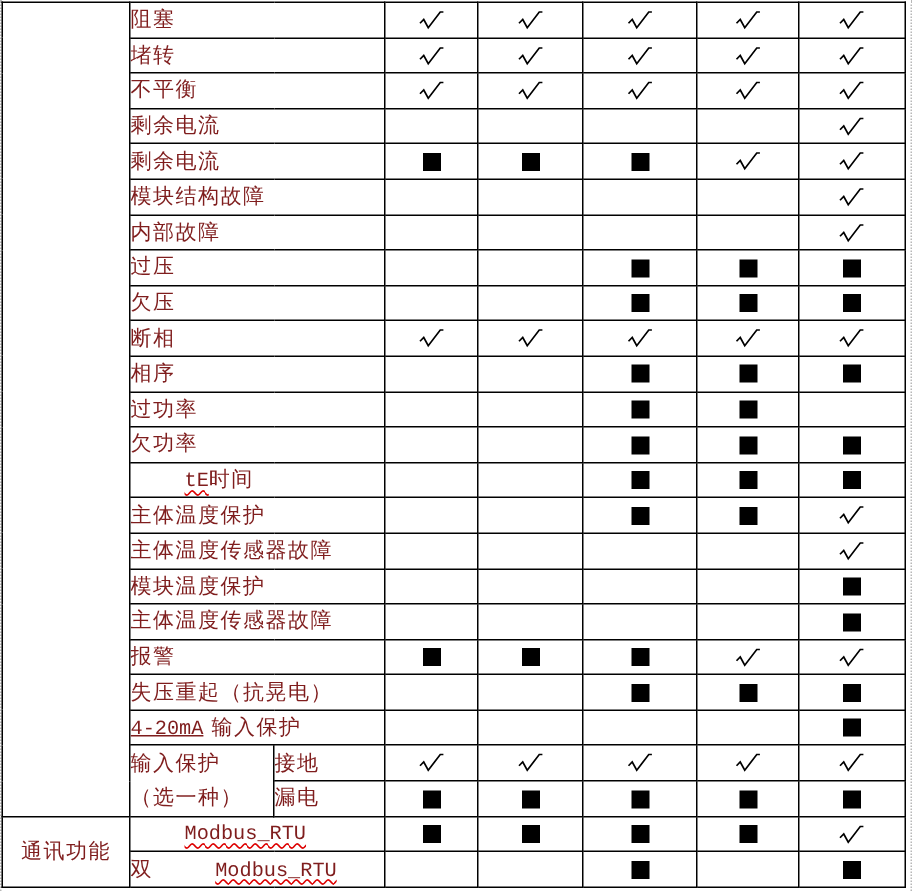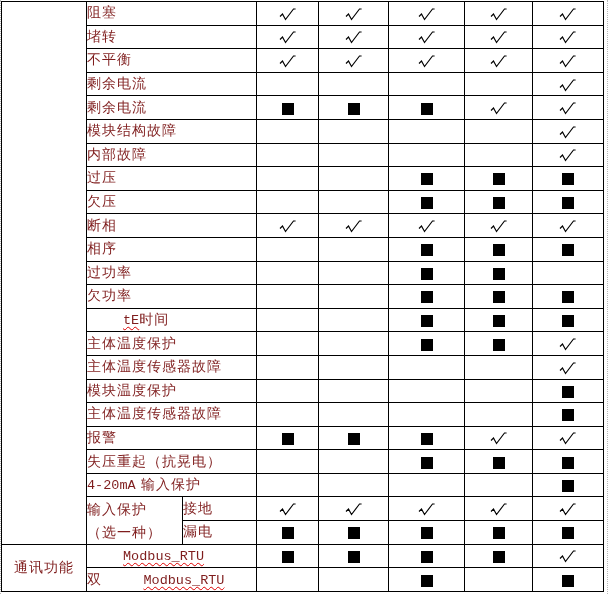--- a/index.html
+++ b/index.html
@@ -9,21 +9,21 @@
   .guide-right{position:absolute;right:1px;top:0;bottom:0;width:0;border-left:1px dotted #b8b8b8;}
   table.ftable{position:absolute;left:1px;top:1px;border-collapse:collapse;table-layout:fixed;}
   table.ftable td{border:1px solid #000;padding:0;font-size:14px;vertical-align:middle;
                   overflow:hidden;white-space:nowrap;}
   table.ftable tr{height:23.6px;}
   td.label{padding-left:6px;letter-spacing:1px;}
   td.sublabel{padding-left:7px;letter-spacing:1px;margin-left:36px;}
   td.gcell{text-align:center;letter-spacing:1px;margin-top:38px;}
   td.mark{text-align:center;}
   td.rescell{padding-left:6px;letter-spacing:1px;line-height:23px;}
-  .latin{font-family:"Liberation Mono","DejaVu Sans Mono",monospace;font-size:13.5px;letter-spacing:0;}
+  .latin{font-family:"Liberation Mono","DejaVu Sans Mono",monospace;font-size:13.5px;letter-spacing:0;text-decoration:underline;}
   .sq{text-decoration-line:underline;text-decoration-style:wavy;text-decoration-color:#dd0000;
       text-decoration-thickness:1px;text-underline-offset:2px;margin-left:36px;}
   .blk{display:inline-block;width:12px;height:12px;background:#000;vertical-align:middle;}
   .chk{display:inline-block;vertical-align:middle;line-height:0;}
   .chk svg{display:block;}
 </style>
 </head>
 <body>
 
 <div class="page">

